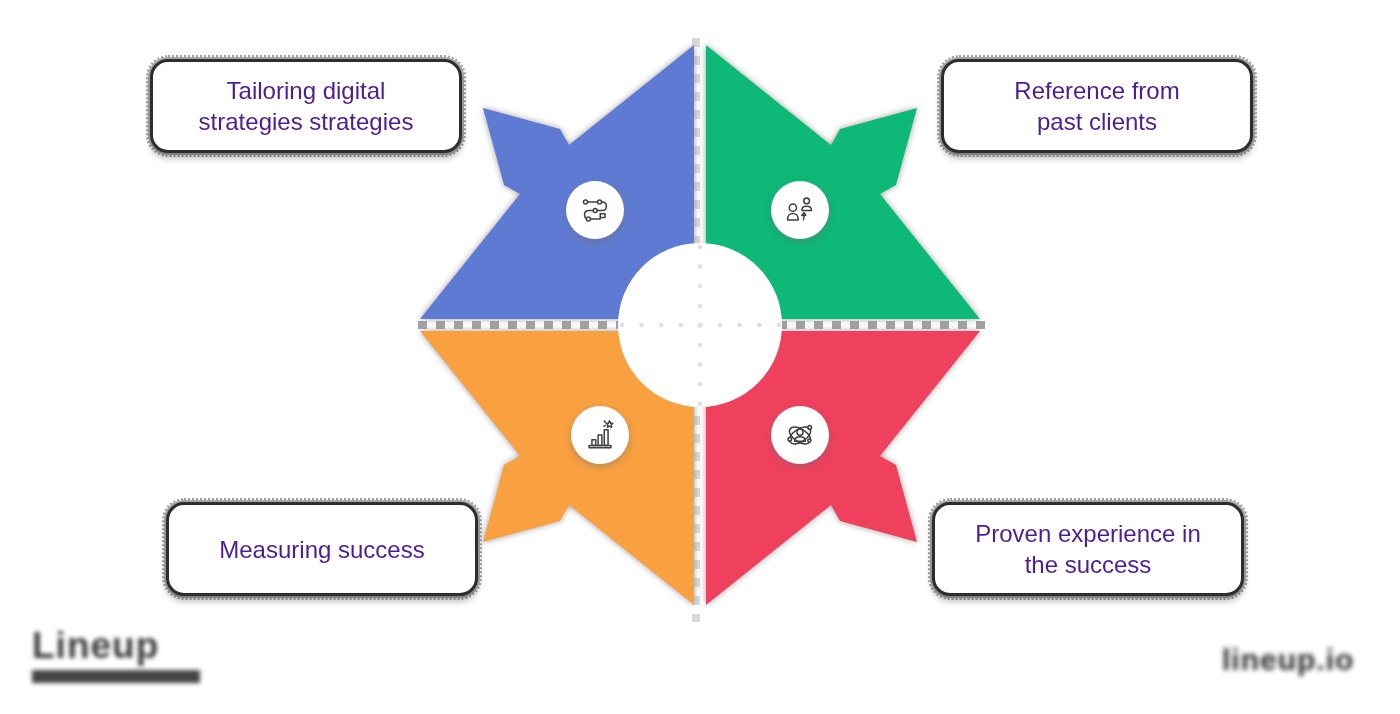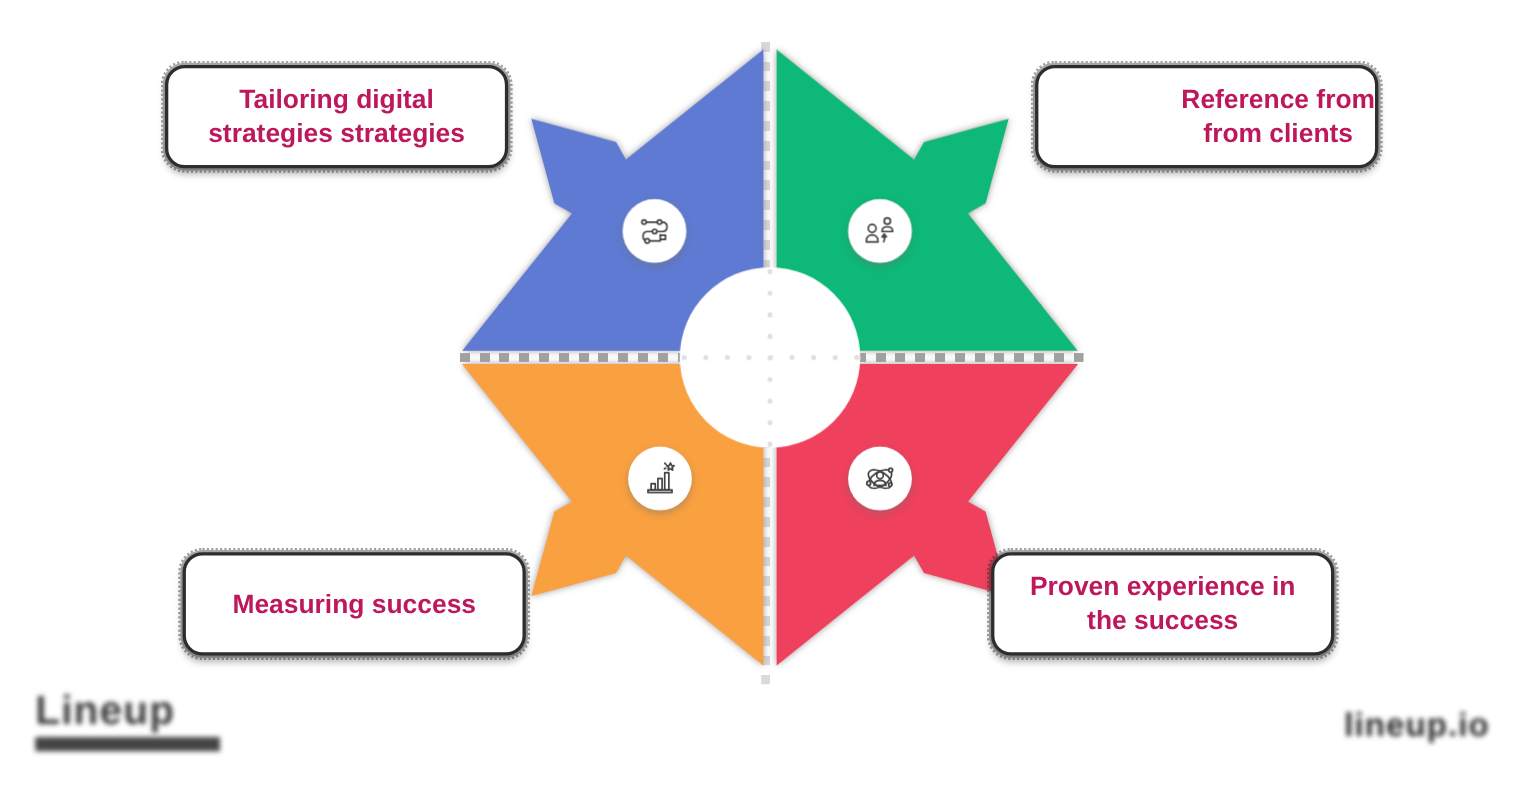--- a/index.html
+++ b/index.html
@@ -30,24 +30,24 @@
   .badge-br{left:771px;top:406px;}
   
   .card{
     position:absolute;width:306px;height:88px;background:#ffffff;
     border:3px solid #2d2d2d;border-radius:18px;
     box-shadow:0 0 0 2px rgba(45,45,45,.42),0 5px 7px rgba(0,0,0,.30);
     outline:2px dotted rgba(45,45,45,.45);outline-offset:2px;
     display:flex;align-items:center;justify-content:center;text-align:center;
   }
   .card-tl{left:150px;top:59px;}
-  .card-tr{left:941px;top:59px;justify-content:flex-end;}
+  .card-tr{left:941px;top:59px;}
   .card-bl{left:166px;top:502px;}
-  .card-br{left:901px;top:502px;}
-  .card-text{font-size:24px;line-height:31px;font-weight:700;color:#be185d;}
+  .card-br{left:932px;top:502px;}
+  .card-text{font-size:24px;line-height:31px;font-weight:400;color:#4c1d95;}
   .card-line{display:block;}
   
   .wm-left{position:absolute;left:32px;top:626px;filter:blur(2.2px);}
   .wm-left-text{font-size:37px;font-weight:700;color:#3c3c3c;letter-spacing:1px;line-height:40px;}
   .wm-left-bar{width:168px;height:13px;background:#454545;margin-top:4px;}
   .wm-right{
     position:absolute;left:1222px;top:643px;filter:blur(2.4px);
     font-size:30px;font-weight:700;color:#282828;letter-spacing:1px;
   }
   .line-icon{stroke:#414141;stroke-width:1.6;fill:none;stroke-linecap:round;stroke-linejoin:round;}
@@ -132,21 +132,21 @@
 
   <div class="card card-tl">
     <div class="card-text">
       <span class="card-line">Tailoring digital</span>
       <span class="card-line">strategies strategies</span>
     </div>
   </div>
   <div class="card card-tr">
     <div class="card-text">
       <span class="card-line">Reference from</span>
-      <span class="card-line">from clients</span>
+      <span class="card-line">past clients</span>
     </div>
   </div>
   <div class="card card-bl">
     <div class="card-text">
       <span class="card-line">Measuring success</span>
       <span class="card-line"></span>
     </div>
   </div>
   <div class="card card-br">
     <div class="card-text">

